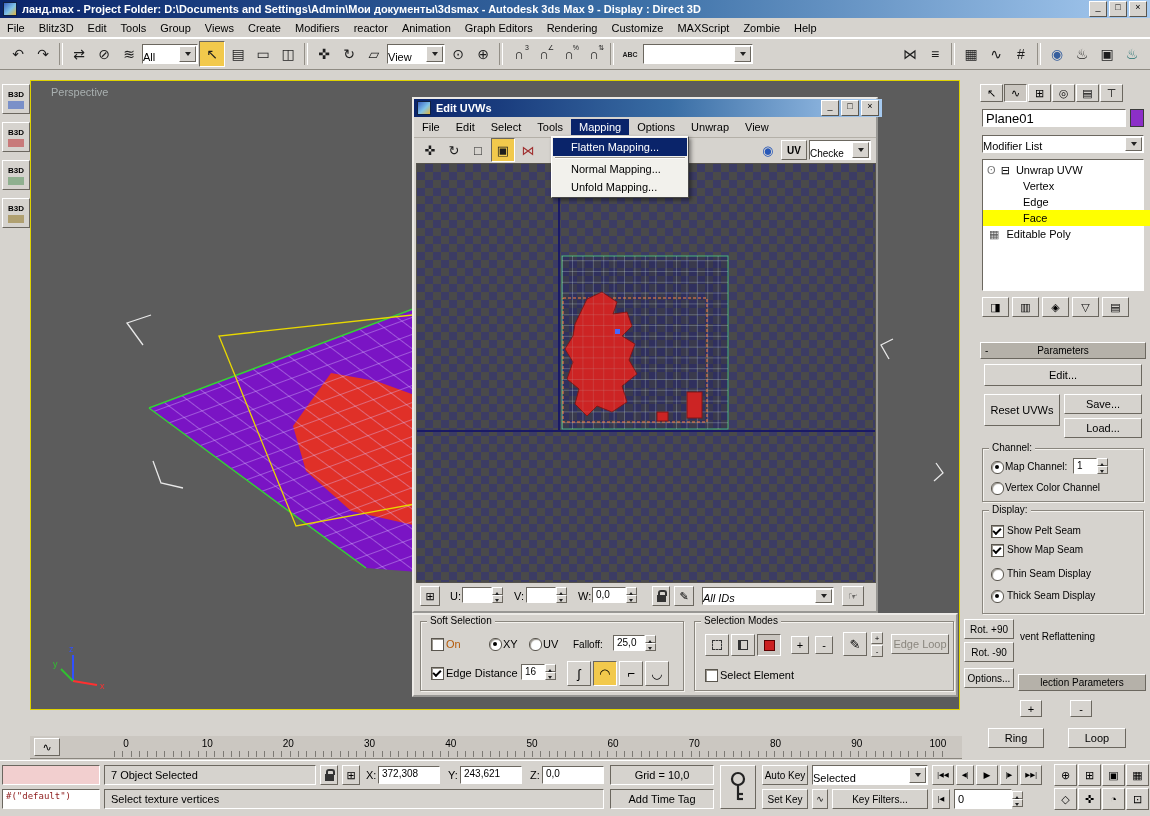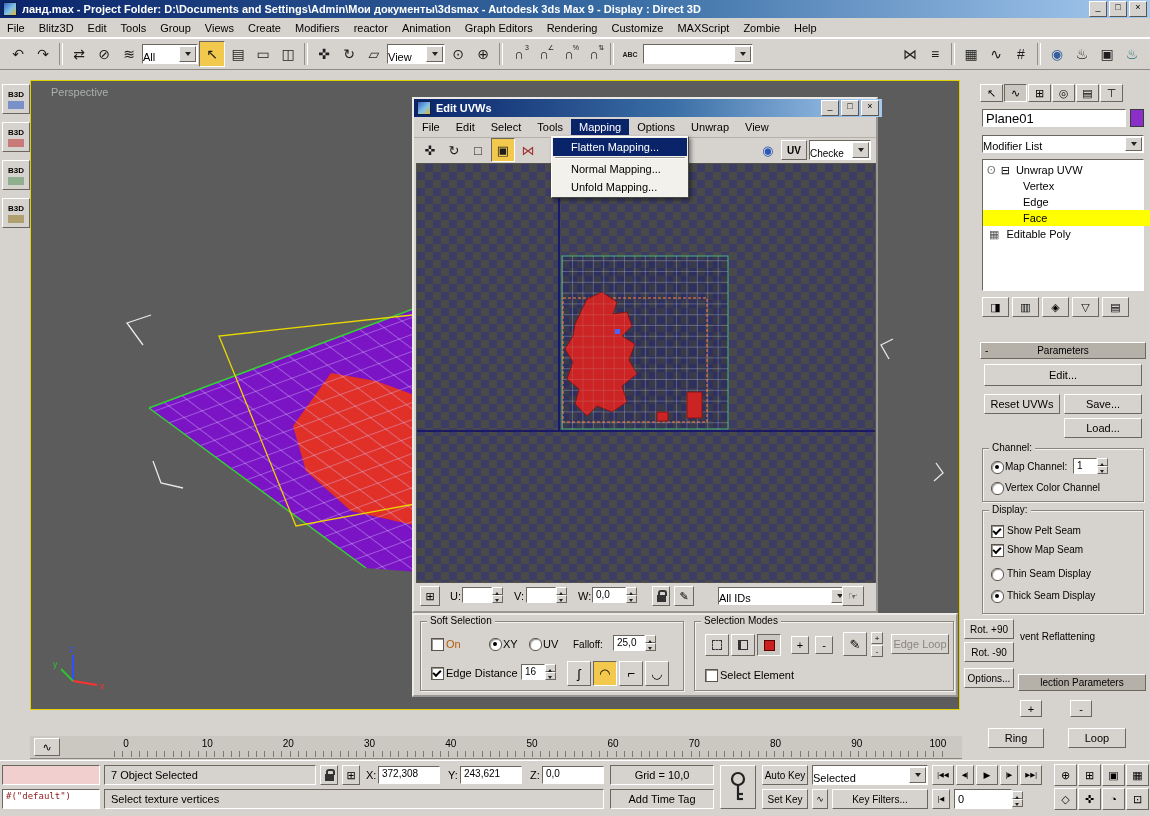--- a/index.html
+++ b/index.html
@@ -268,21 +268,21 @@
     <span class="btn abs" style="left:50px;top:217px;width:27px;height:20px">▥</span>
     <span class="btn abs" style="left:80px;top:217px;width:27px;height:20px">◈</span>
     <span class="btn abs" style="left:110px;top:217px;width:27px;height:20px">▽</span>
     <span class="btn abs" style="left:140px;top:217px;width:27px;height:20px">▤</span>
 
     <div class="rollout" style="left:18px;top:262px;width:164px;height:15px">
       <em>-</em>
       <span>Parameters</span>
     </div>
     <span class="btn abs" style="left:22px;top:284px;width:158px;height:22px">Edit...</span>
-    <span class="btn abs" style="left:22px;top:314px;width:76px;height:20px">Reset UVWs</span>
+    <span class="btn abs" style="left:22px;top:314px;width:76px;height:32px">Reset UVWs</span>
     <span class="btn abs" style="left:102px;top:314px;width:78px;height:20px">Save...</span>
     <span class="btn abs" style="left:102px;top:338px;width:78px;height:20px">Load...</span>
 
     <div class="gb" style="left:20px;top:368px;width:162px;height:54px">
       <span class="gbt">Channel:</span>
       <span class="rad on" style="left:8px;top:12px"></span>
       <span class="lbl" style="left:22px;top:12px;font-size:10px">Map Channel:</span>
       <span class="fld" style="left:90px;top:9px;width:24px;height:16px">1</span>
       <span class="spin" style="left:114px;top:9px">
           <i class="up"></i>
@@ -392,21 +392,21 @@
       <span class="lbl" style="left:164px;top:9px">W:</span>
       <span class="fld" style="left:178px;top:6px;width:34px;height:16px">0,0</span>
       <span class="spin" style="left:212px;top:6px">
           <i class="up"></i>
           <i class="dn"></i>
         </span>
       <span class="btn abs" style="left:238px;top:5px;width:18px;height:20px">
           <span class="lockicon"></span>
         </span>
       <span class="btn abs" style="left:260px;top:5px;width:20px;height:20px">✎</span>
-      <span class="combo abs" style="left:304px;top:6px;width:132px;height:18px;">
+      <span class="combo abs" style="left:288px;top:6px;width:132px;height:18px;font-style:italic">
         <span>All IDs</span>
         <span class="arrowbox">
             <i class="arr-dn"></i>
           </span>
       </span>
       <span class="btn abs" style="left:428px;top:5px;width:22px;height:20px">☞</span>
     </div>
   </div>
 
   <div class="popmenu">

